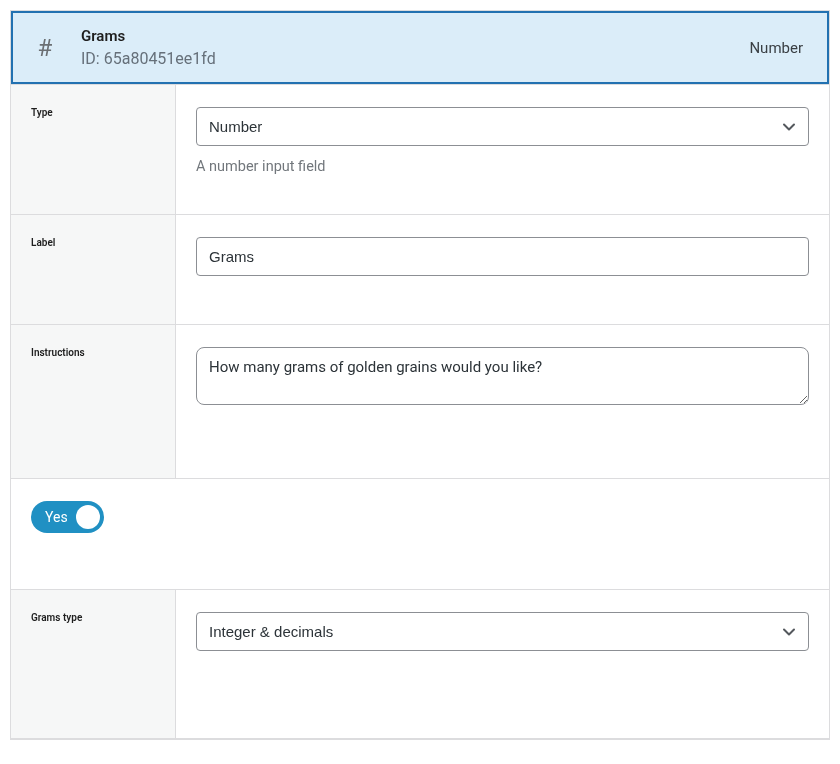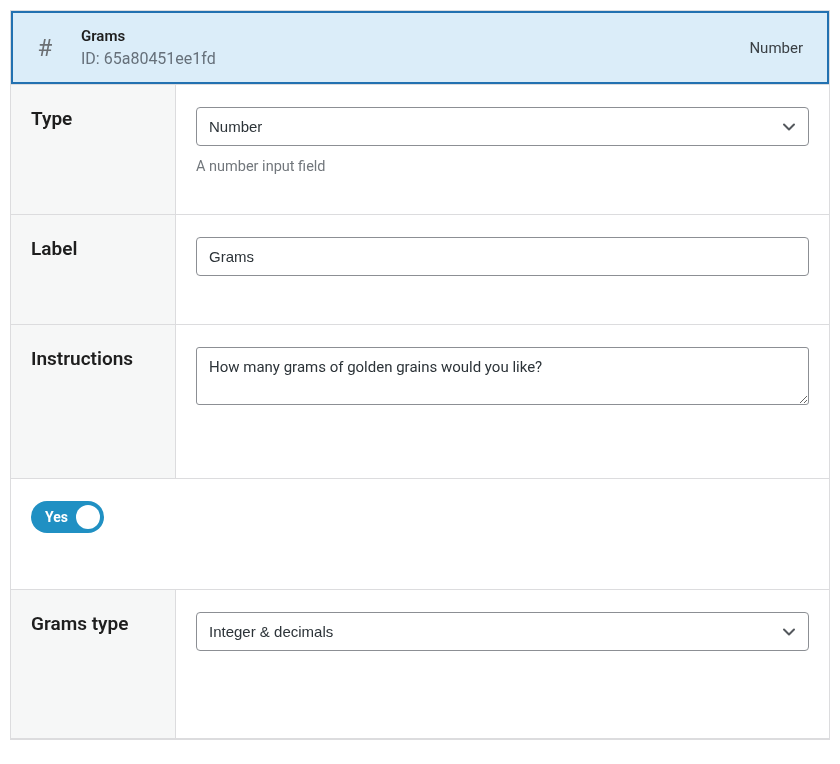--- a/index.html
+++ b/index.html
@@ -48,21 +48,21 @@
       display: flex;
       border-top: 1px solid #dcdcde;
       min-height: 110px;
     }
     .row:first-of-type { border-top: none; }
     .row-label {
       width: 165px;
       background: #f6f7f7;
       border-right: 1px solid #dcdcde;
       padding: 22px 20px;
-      font-size: 19px;
+      font-size: 10px;
       font-weight: 600;
       color: #1e1e1e;
     }
     .row-control {
       flex: 1;
       padding: 22px 20px 38px 20px;
       background: #fff;
     }
     .select-wrap {
       position: relative;
@@ -108,21 +108,21 @@
       border: 1px solid #8c8f94;
       border-radius: 4px;
       padding: 10px 12px;
       font-size: 15px;
       color: #2c3338;
       background: #fff;
     }
     .textarea {
       width: 100%;
       border: 1px solid #8c8f94;
-      border-radius: 3px;
+      border-radius: 8px;
       padding: 10px 12px;
       font-size: 15px;
       color: #2c3338;
       background: #fff;
       resize: vertical;
       height: 58px;
       font-family: inherit;
     }
     .toggle {
       display: inline-flex;
@@ -130,21 +130,21 @@
       background: #2090c3;
       border-radius: 20px;
       padding: 3px 4px 3px 14px;
       cursor: pointer;
       gap: 8px;
       height: 32px;
     }
     .toggle-label {
       color: #fff;
       font-size: 14px;
-      font-weight: 700;
+      font-weight: 400;
     }
     .toggle-knob {
       width: 24px;
       height: 24px;
       background: #fff;
       border-radius: 50%;
     }
     .row-type { min-height: 130px; }
     .row-type .row-control { padding-bottom: 24px; }
     .row-instructions .row-control { padding-bottom: 70px; }

